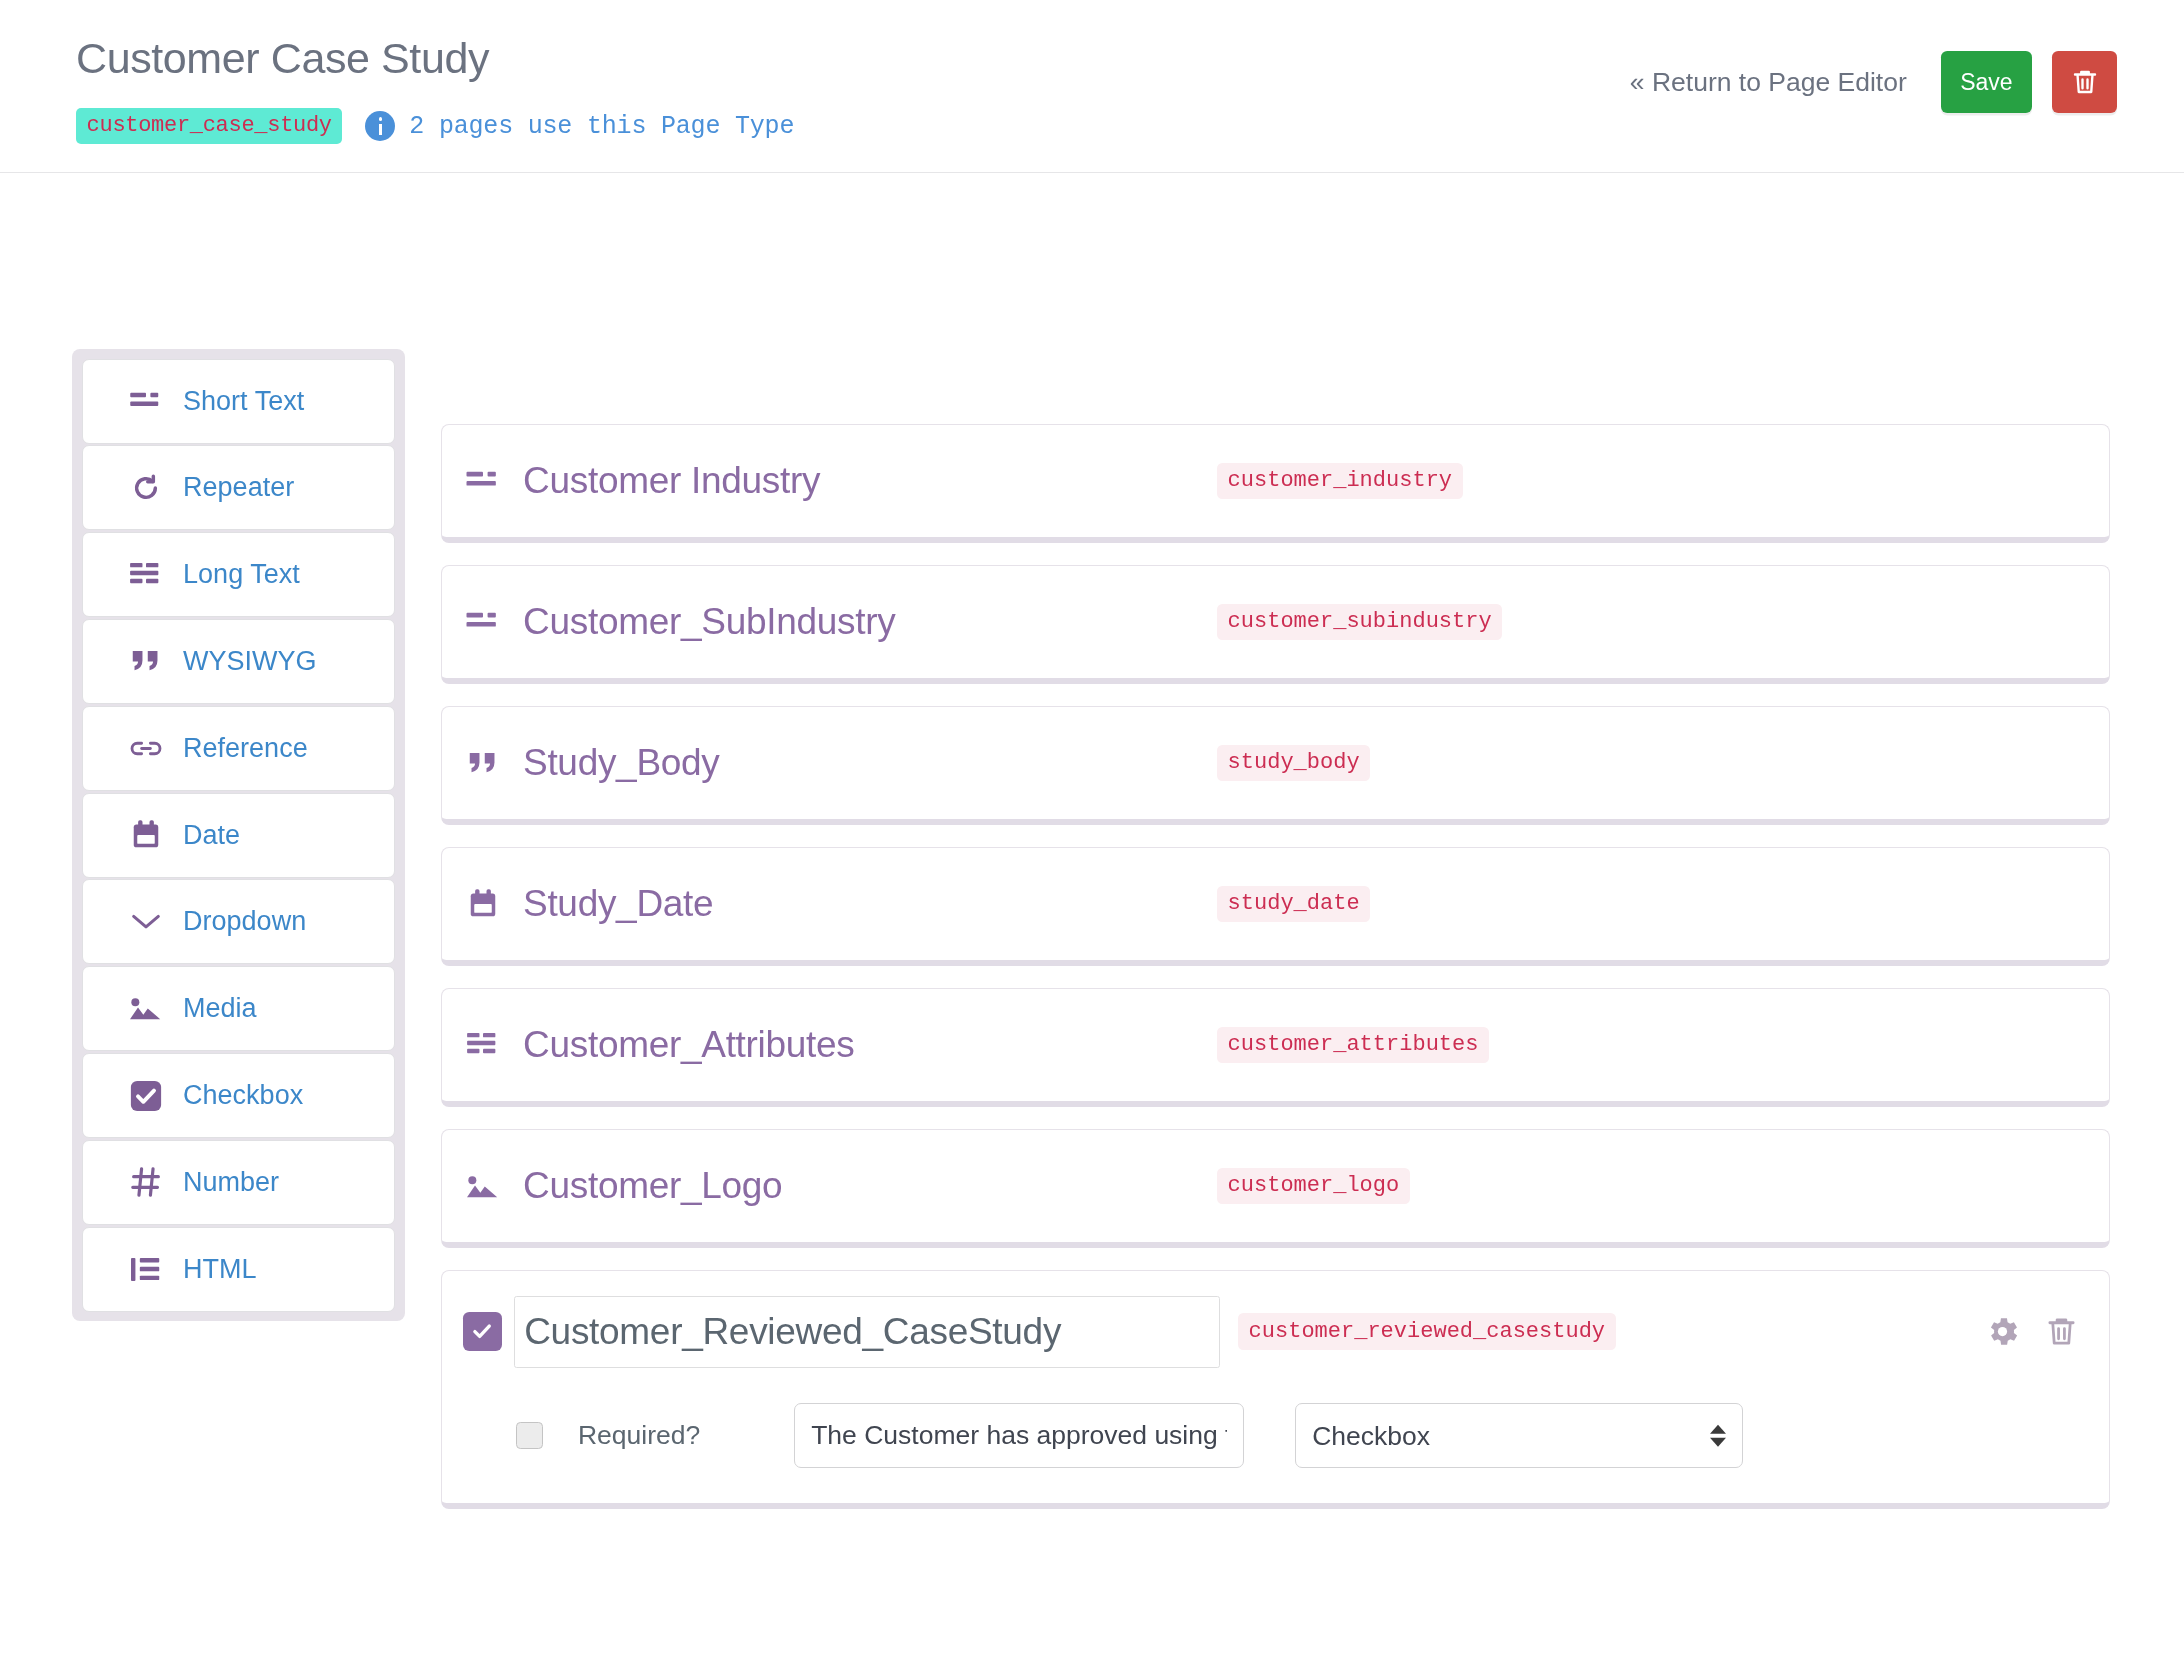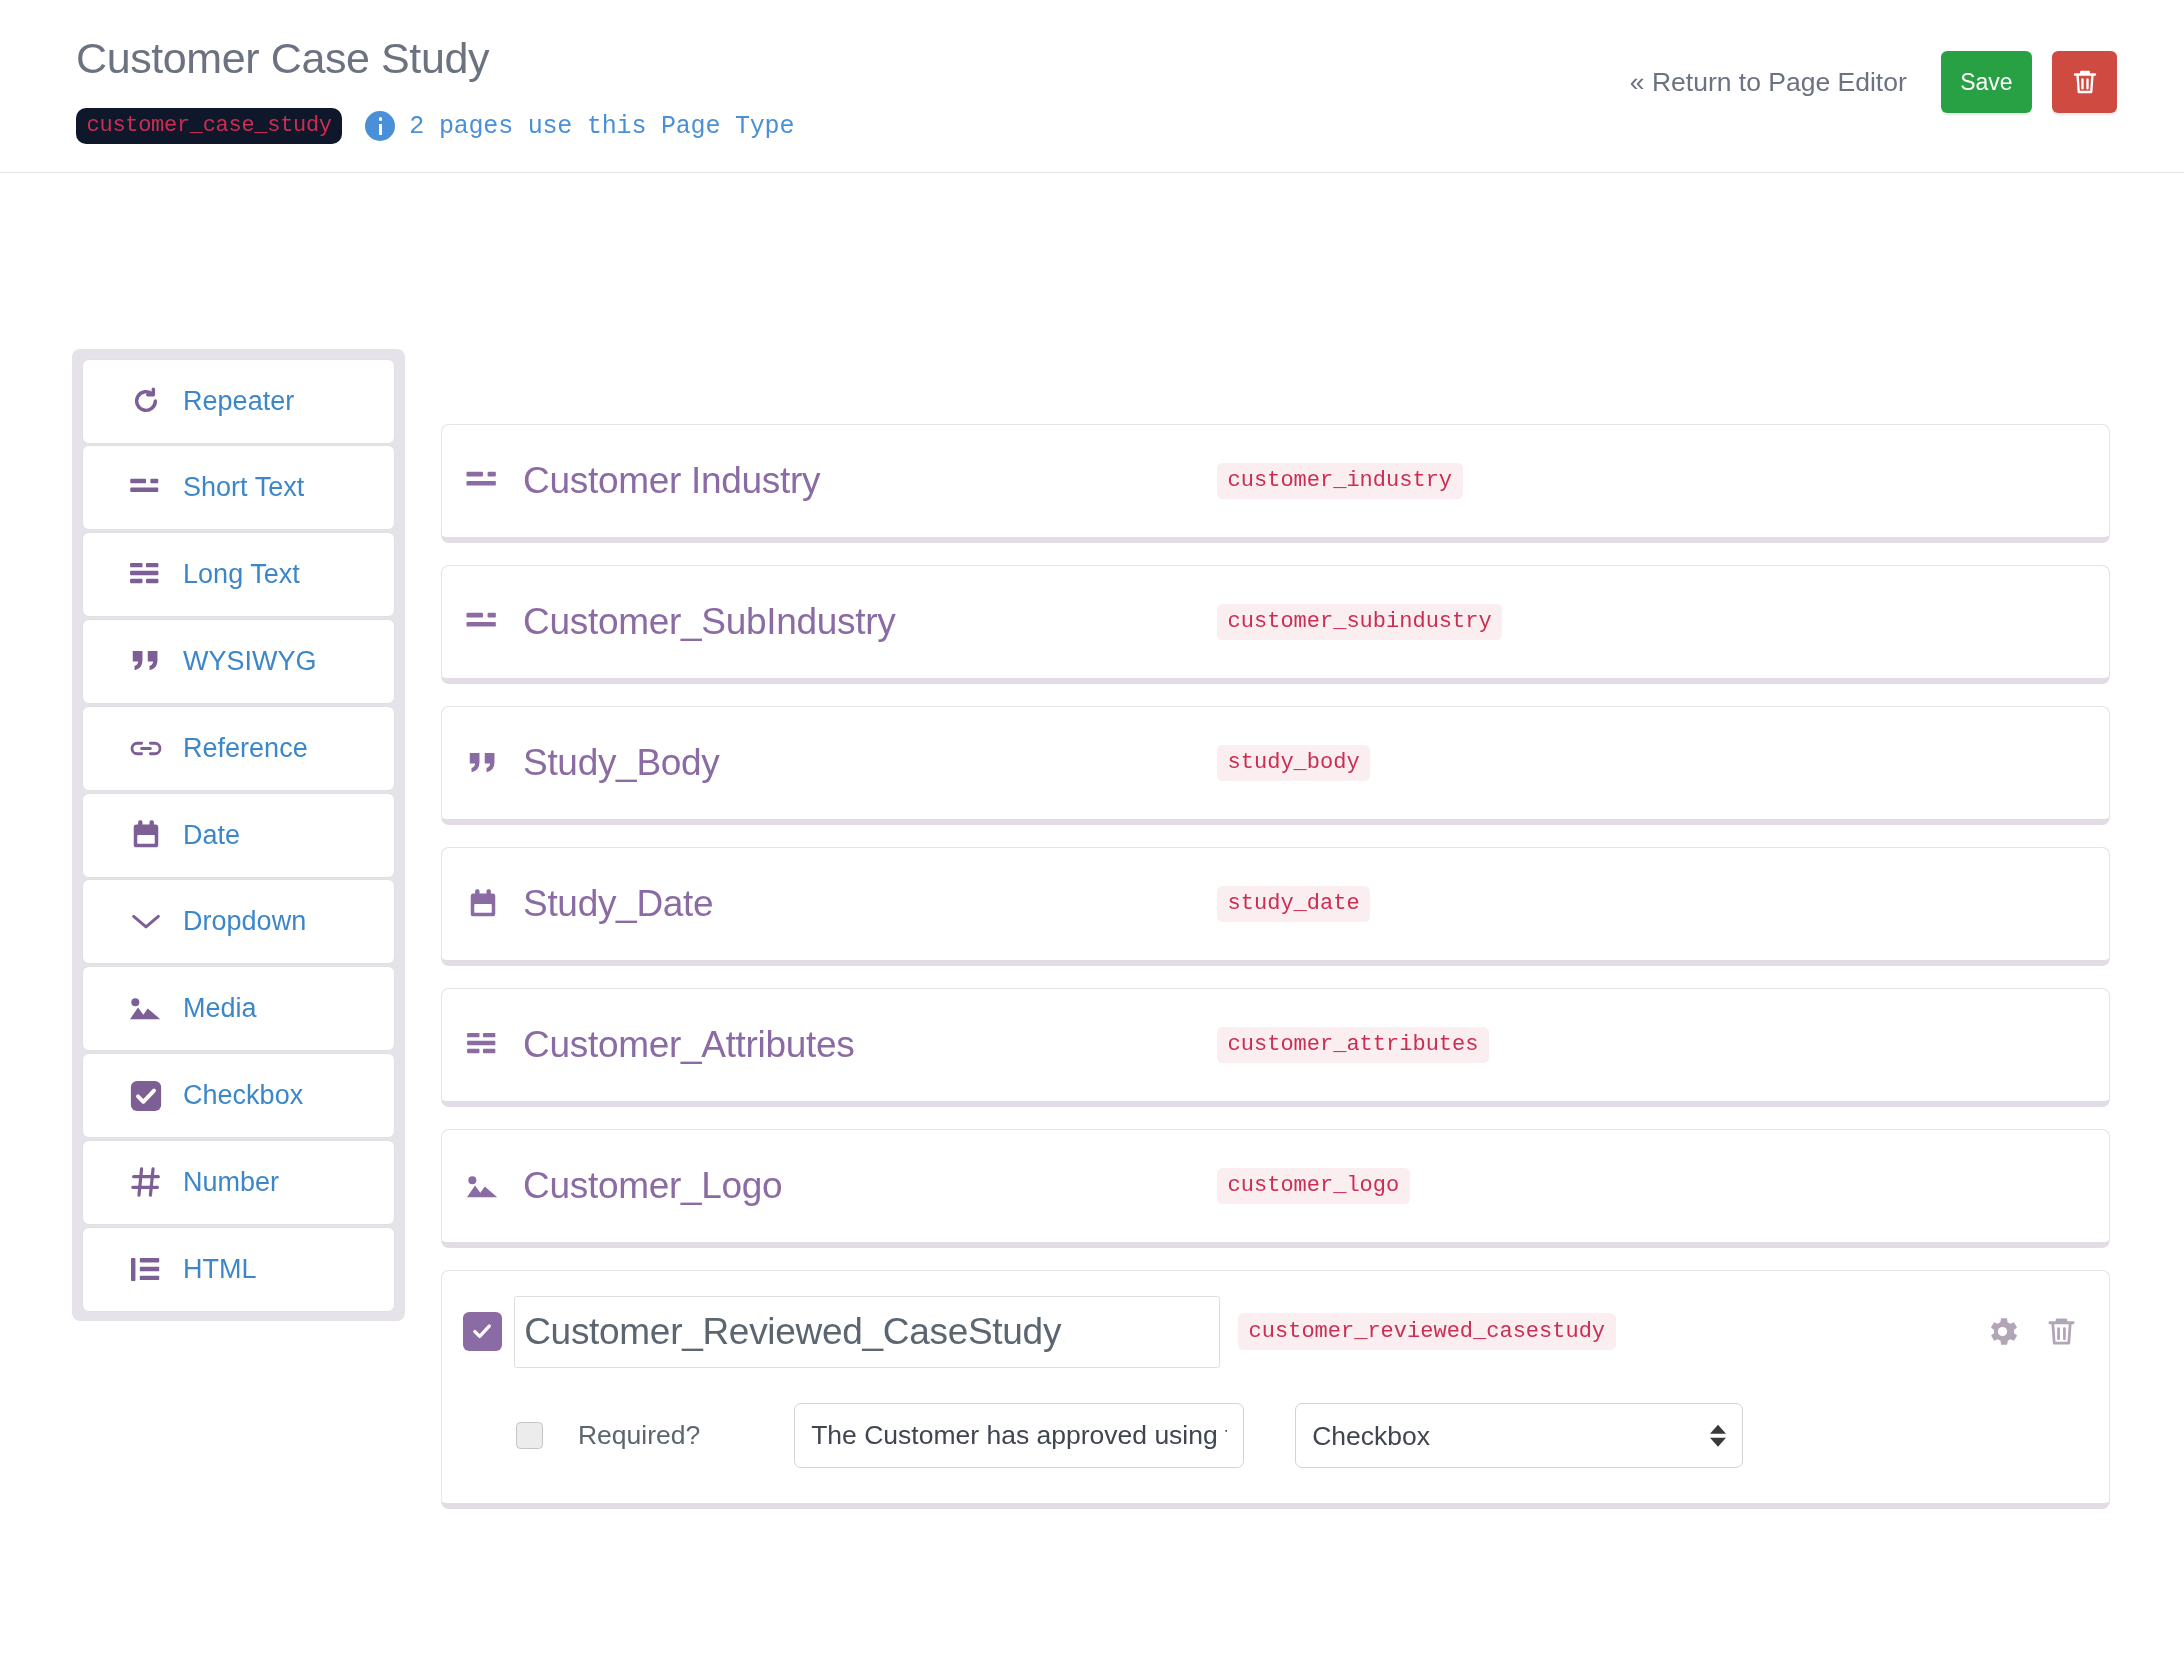--- a/index.html
+++ b/index.html
@@ -32,26 +32,26 @@
     position: absolute;
     left: 76px;
     top: 108px;
     display: flex;
     align-items: center;
     gap: 0px;
     white-space: nowrap;
   }
   .slug-chip-header {
     display: inline-block;
-    background: #0f172a;
+    background: #5eead4;
     color: #cc2d52;
     font-family: "Liberation Mono", monospace;
     font-size: 22px;
     padding: 5.3px 10.6px 6.2px 10.6px;
-    border-radius: 10px;
+    border-radius: 5px;
     letter-spacing: -0.3px;
   }
   .info-icon {
     width: 30px; height: 30px;
     border-radius: 50%;
     background: #4a90d9;
     margin-left: 23px;
     position: relative;
     flex: 0 0 auto;
   }
@@ -370,37 +370,37 @@
     </button>
   </div>
 </div>
 
 <div class="body-wrap">
 
   <div class="palette">
 
     <div class="palette-item">
       <span class="pal-icon">
-        <svg width="32" height="32" viewBox="0 0 24 24" fill="none" stroke="currentColor" stroke-width="2.6" stroke-linecap="round">
-          <path d="M19 12a7 7 0 1 1-2.1-5"></path>
-            <path d="M17.5 3.2v4.2h-4.2" stroke-linejoin="round"></path>
-        </svg>
-      </span>
-      <span class="palette-label">Repeater</span>
-    </div>
-
-    <div class="palette-item">
-      <span class="pal-icon">
         <svg width="32" height="21" viewBox="0 0 36 24" fill="currentColor">
           <rect x="0" y="2" width="18" height="5" rx="1"></rect>
             <rect x="23" y="2" width="9" height="5" rx="1"></rect>
           <rect x="0" y="12" width="32" height="5" rx="1"></rect>
         </svg>
       </span>
       <span class="palette-label">Short Text</span>
+    </div>
+
+    <div class="palette-item">
+      <span class="pal-icon">
+        <svg width="32" height="32" viewBox="0 0 24 24" fill="none" stroke="currentColor" stroke-width="2.6" stroke-linecap="round">
+          <path d="M19 12a7 7 0 1 1-2.1-5"></path>
+            <path d="M17.5 3.2v4.2h-4.2" stroke-linejoin="round"></path>
+        </svg>
+      </span>
+      <span class="palette-label">Repeater</span>
     </div>
 
     <div class="palette-item">
       <span class="pal-icon">
         <svg width="32" height="26.5" viewBox="0 0 36 30" fill="currentColor">
           <rect x="0" y="1" width="14" height="5" rx="1"></rect>
             <rect x="18" y="1" width="14" height="5" rx="1"></rect>
           <rect x="0" y="10" width="32" height="5" rx="1"></rect>
           <rect x="0" y="19" width="14" height="5" rx="1"></rect>
             <rect x="18" y="19" width="14" height="5" rx="1"></rect>

